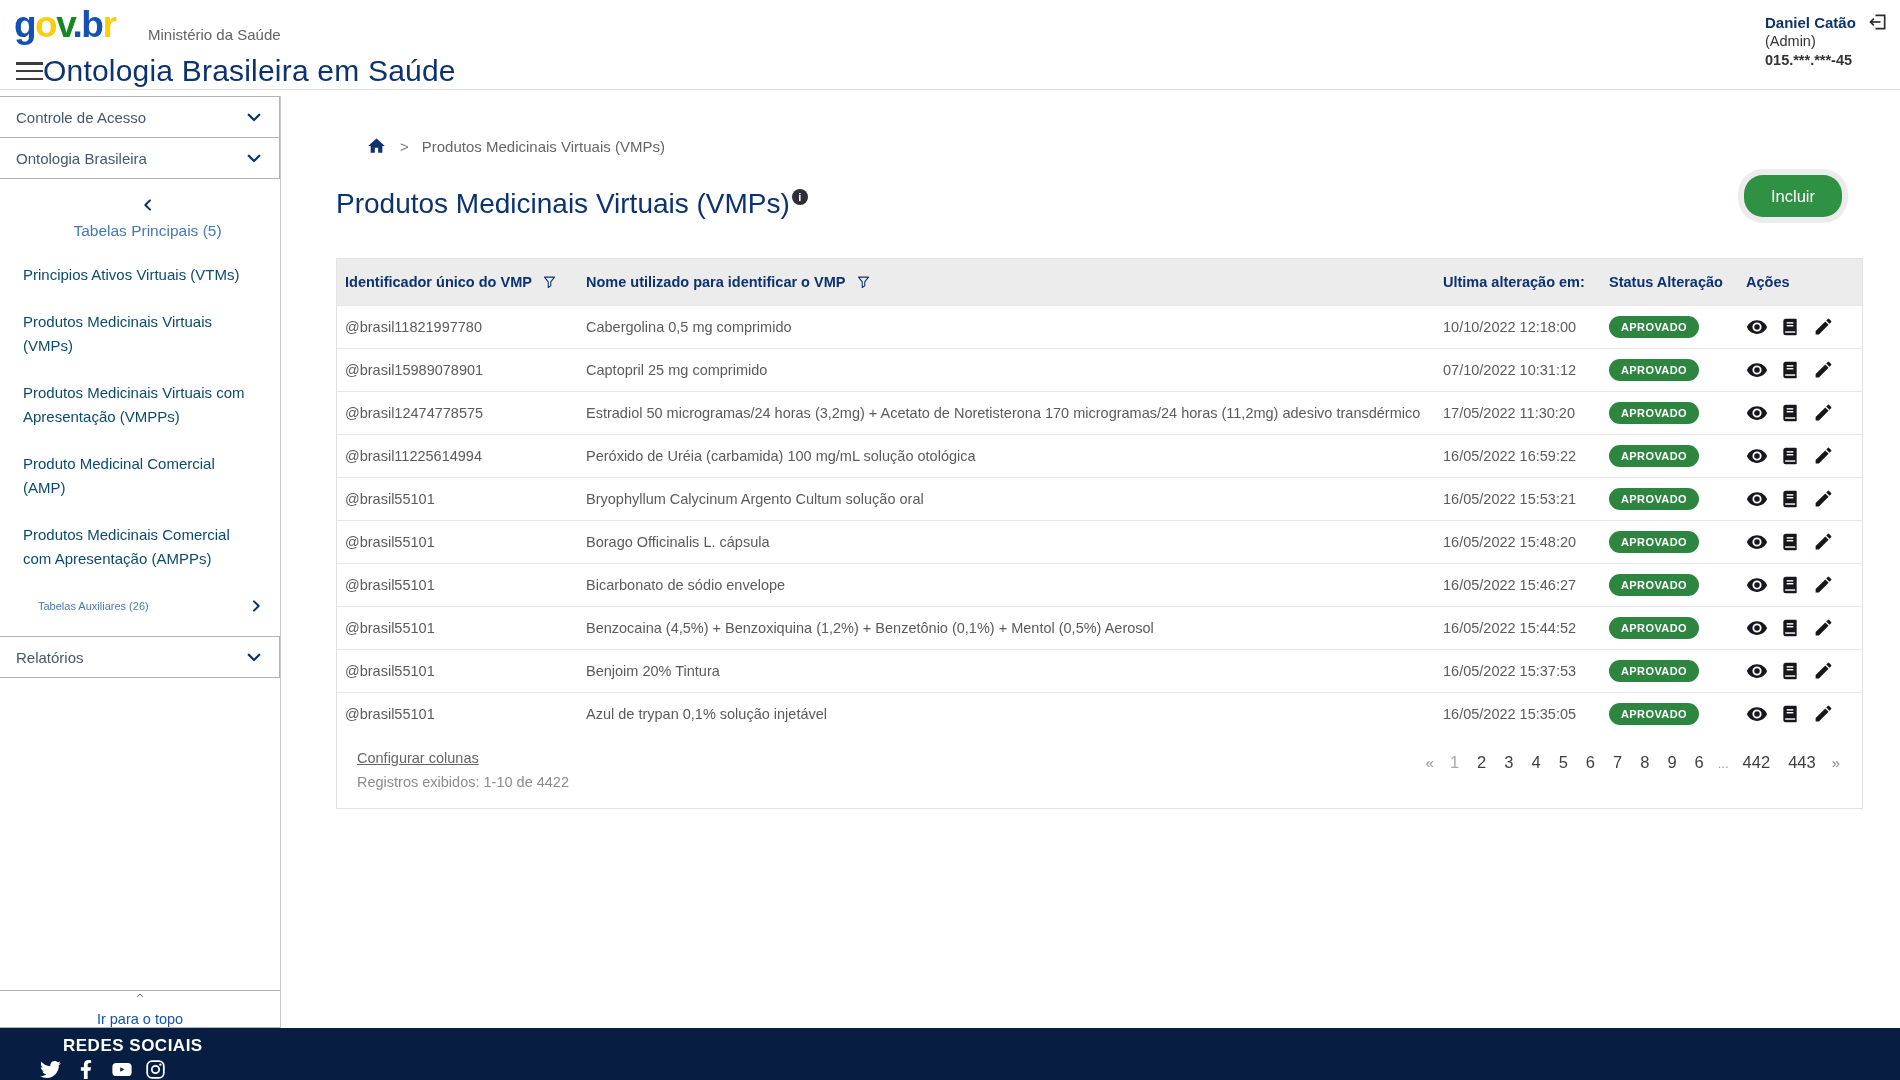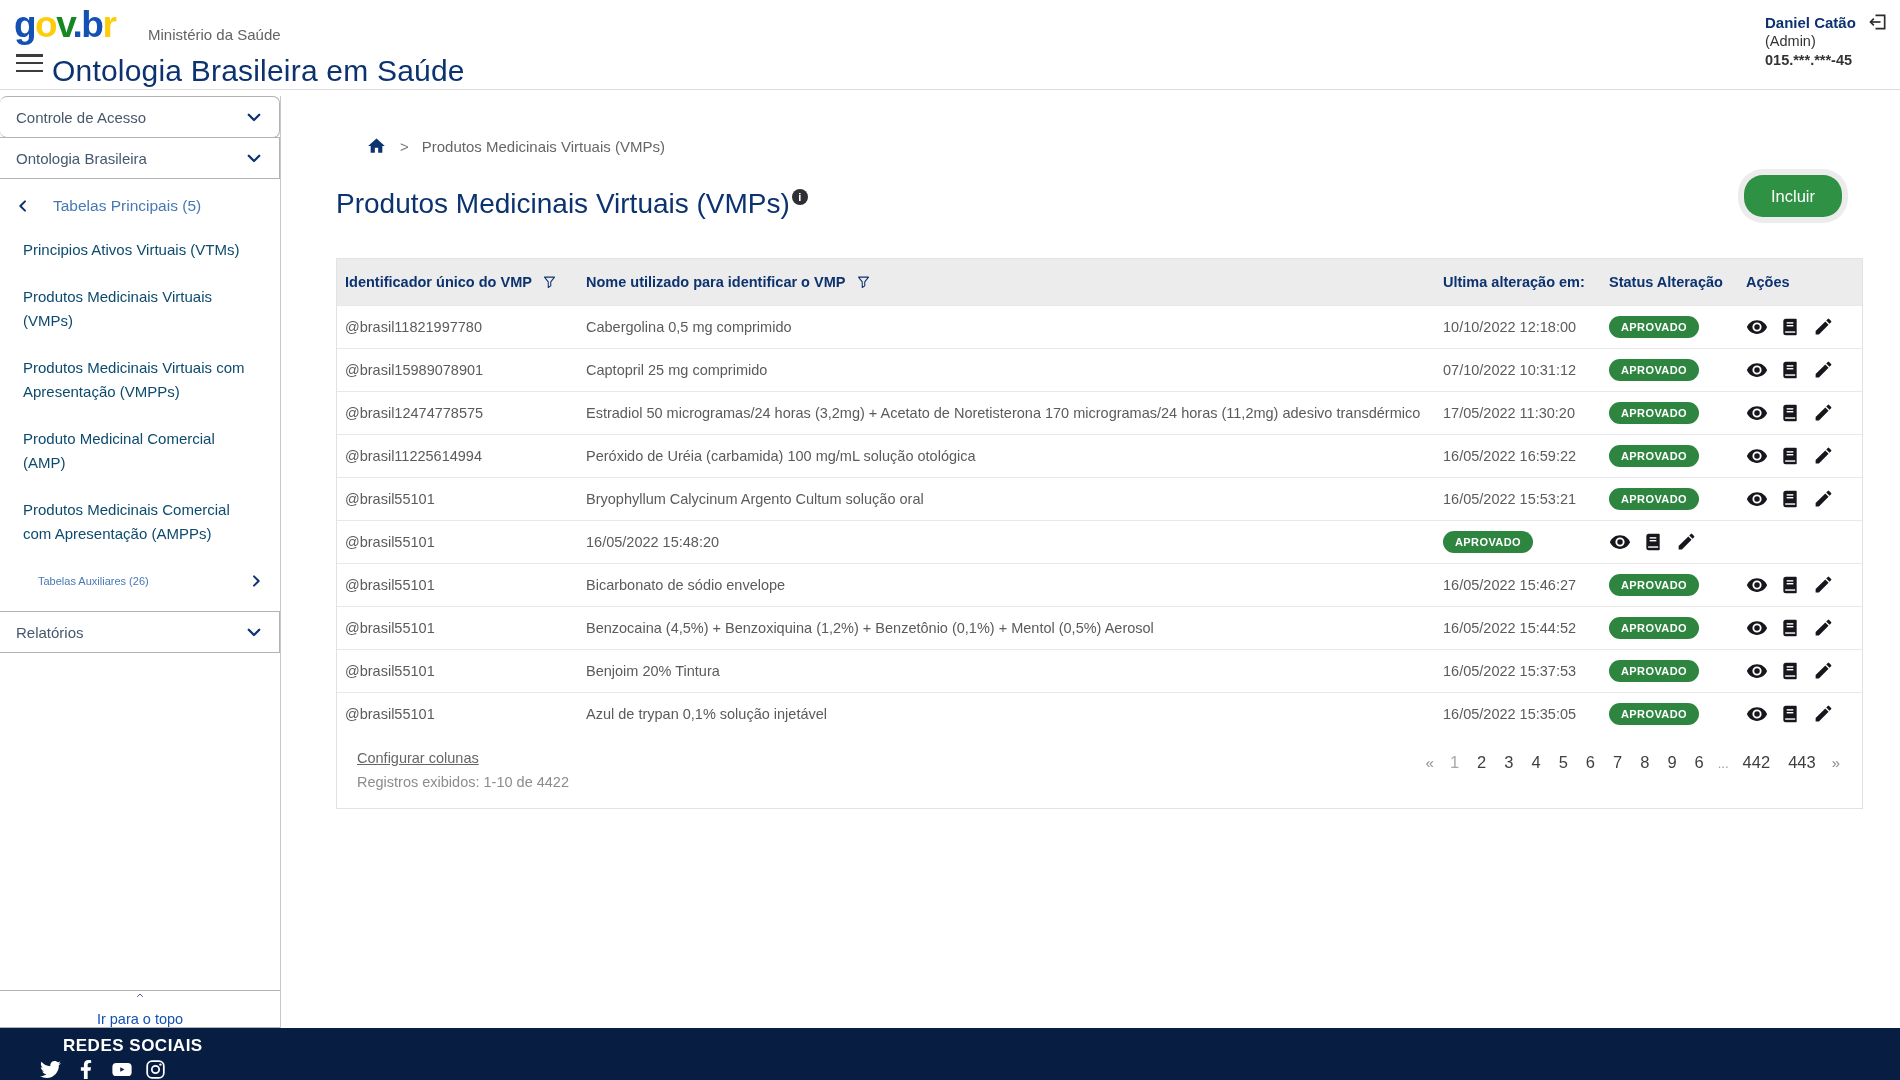--- a/index.html
+++ b/index.html
@@ -4,39 +4,39 @@
 <style>
   html,body{margin:0;padding:0;width:1900px;height:1080px;overflow:hidden;background:#fff;
     font-family:"Liberation Sans","DejaVu Sans",sans-serif;}
   *{box-sizing:border-box;}
   a{text-decoration:none;}
 
   
   .header{position:absolute;top:0;left:0;width:1900px;height:90px;background:#fff;border-bottom:1px solid #dcdcdc;z-index:5;}
   .logo{position:absolute;left:14px;top:4px;font-size:37px;font-weight:bold;letter-spacing:-1.5px;cursor:pointer;}
   .ministry{position:absolute;left:148px;top:26px;font-size:15px;color:#636363;}
-  .title-row{position:absolute;left:16px;top:54px;display:flex;align-items:flex-start;gap:9px;}
+  .title-row{position:absolute;left:16px;top:54px;display:flex;align-items:center;}
   .hamburger{width:27px;height:18px;display:flex;flex-direction:column;justify-content:space-between;background:none;border:none;padding:0;cursor:pointer;}
   .hamburger span{display:block;height:2.5px;background:#3c3c3c;width:100%;}
   .app-title{font-size:30px;color:#0c326f;font-weight:500;letter-spacing:.2px;}
   .user-box{position:absolute;left:1765px;top:12px;line-height:19px;}
   .user-line1{display:flex;align-items:center;gap:12px;}
   .user-name{color:#0c326f;font-weight:bold;font-size:15px;cursor:pointer;}
   .logout-btn{background:none;border:none;padding:0;cursor:pointer;width:20px;height:20px;}
   .user-role,.user-cpf{color:#333;font-size:14.5px;}
   .user-cpf{font-weight:600;}
 
   
   .sidebar{position:absolute;top:96px;left:0;width:281px;height:932px;background:#fff;border-right:1px solid #c9c9c9;}
   .acc{height:42px;border:1px solid #b3b3b3;border-left:none;margin-top:-1px;display:flex;align-items:center;justify-content:space-between;padding:0 16px;cursor:pointer;background:#fff;}
-  .acc:first-child{margin-top:0;border-radius:7px;}
+  .acc:first-child{margin-top:0;}
   .acc-label{color:#45586e;font-size:15px;}
   .chev{flex:0 0 auto;}
   .tree{border-bottom:1px solid #b3b3b3;padding:18px 0 22px 0;}
-  .tree-back{display:flex;align-items:center;gap:22px;padding-left:15px;color:#4679b4;font-size:15.5px;cursor:pointer;}
+  .tree-back{display:flex;align-items:center;gap:9px;padding-left:15px;color:#4679b4;font-size:15.5px;cursor:pointer;flex-direction:column;}
   .tree-link{display:block;padding-left:23px;padding-right:24px;color:#0c4a6e;font-size:15px;line-height:24px;margin-top:23px;cursor:pointer;}
   .tree-aux{display:flex;justify-content:space-between;align-items:center;padding-left:38px;padding-right:16px;margin-top:27px;color:#4679b4;font-size:11px;cursor:pointer;}
   .back-top{position:absolute;bottom:0;left:0;width:100%;height:38px;border-top:1px solid #b3b3b3;border-bottom:1px solid #b3b3b3;display:flex;align-items:center;gap:11px;padding:0 16px;color:#1351b4;font-size:14.5px;cursor:pointer;background:#fff;flex-direction:column;}
 
   
   .main{position:absolute;top:96px;left:282px;width:1618px;height:932px;background:#fff;}
   .breadcrumb{position:absolute;left:84px;top:40px;display:flex;align-items:center;gap:13px;font-size:15px;color:#666;}
   .crumb-sep{color:#777;}
   .page-title{position:absolute;left:54px;top:92px;font-size:28px;color:#0c326f;font-weight:500;}
   .info-icon{display:inline-block;width:16px;height:16px;border-radius:50%;background:#2e2f36;color:#fff;font-size:11px;font-weight:bold;text-align:center;line-height:16px;position:relative;top:-12px;margin-left:2px;cursor:pointer;font-style:normal;}
@@ -326,20 +326,21 @@
           <button class="act">
             <svg width="21" height="21" viewBox="0 0 24 24" fill="#17161d">
               <path d="M3 17.25V21h3.75L17.81 9.94l-3.75-3.75L3 17.25zM20.71 7.04c.39-.39.39-1.02 0-1.41l-2.34-2.34a1 1 0 0 0-1.41 0l-1.83 1.83 3.75 3.75 1.83-1.83z"></path>
             </svg>
           </button>
         </div>
       </div>
 
       <div class="grid-cols trow">
         <div class="td">@brasil55101</div>
+        <div class="td">Borago Officinalis L. cápsula</div>
         <div class="td">16/05/2022 15:48:20</div>
         <div class="td"><span class="badge">APROVADO</span></div>
         <div class="actions">
           <button class="act">
             <svg width="22" height="22" viewBox="0 0 24 24" fill="#17161d" fill-rule="evenodd">
               <path d="M12 4.5C7 4.5 2.73 7.61 1 12c1.73 4.39 6 7.5 11 7.5s9.27-3.11 11-7.5C21.27 7.61 17 4.5 12 4.5zM12 17a5 5 0 1 1 0-10 5 5 0 0 1 0 10zm0-2a3 3 0 1 0 0-6 3 3 0 0 0 0 6z"></path>
             </svg>
           </button>
           <button class="act">
             <svg width="20" height="22" viewBox="0 0 24 24">

